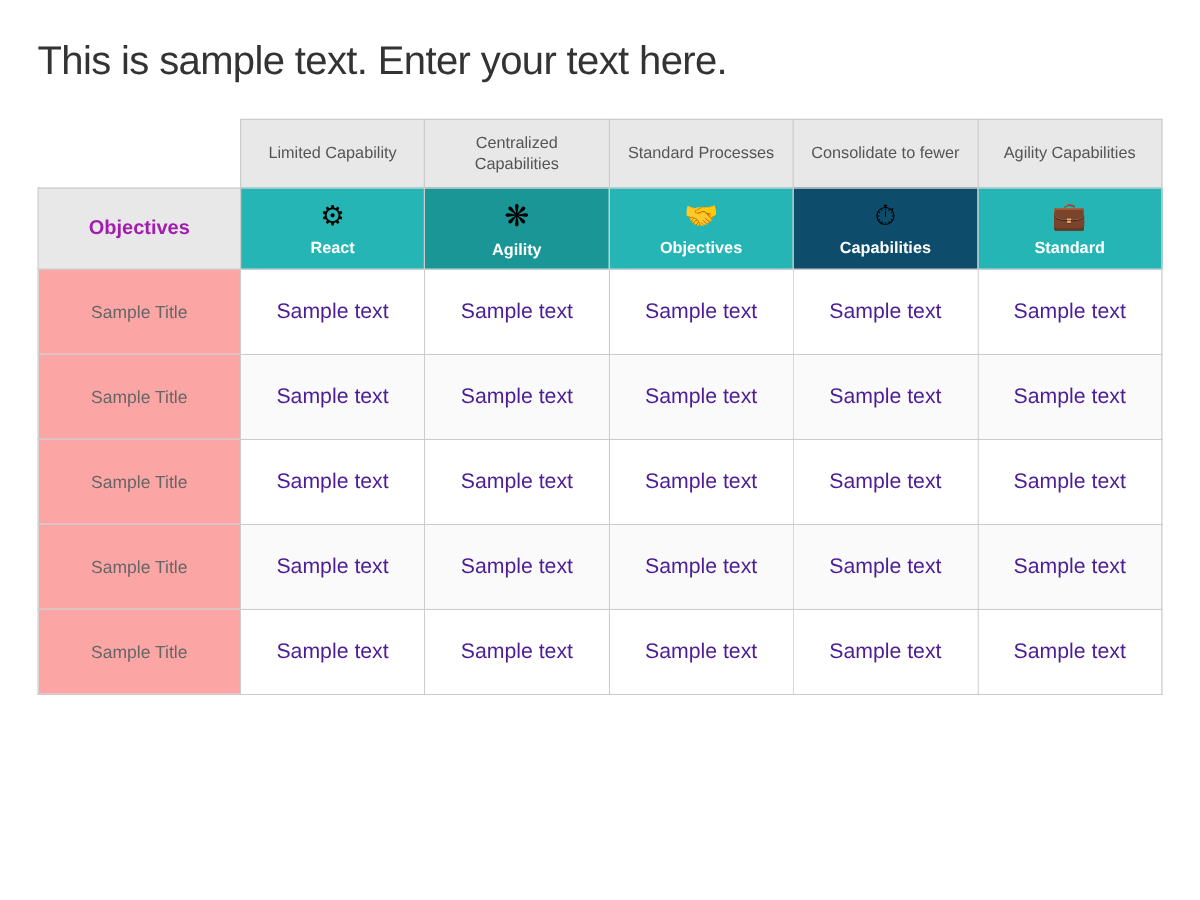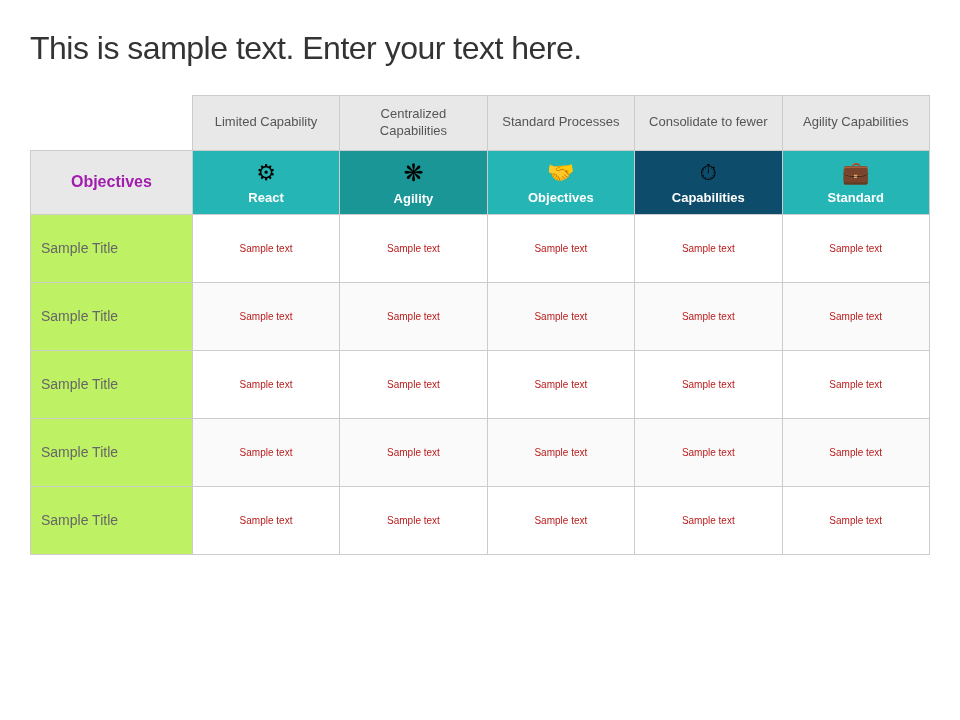--- a/index.html
+++ b/index.html
@@ -108,31 +108,31 @@
     .category-icon {
       font-size: 22px;
       display: block;
       margin-bottom: 2px;
     }
 
     
     .data-row td {
       border: 1px solid #cccccc;
       padding: 0 10px;
-      font-size: 10px;
-      color: #b91c1c;
+      font-size: 17px;
+      color: #4c1d95;
       vertical-align: middle;
       height: 68px;
     }
 
     .data-row td.row-title {
-      background: #bef264;
+      background: #fca5a5;
       color: #666666;
       font-size: 14px;
-      text-align: left;
+      text-align: center;
     }
 
     .data-row td.data-cell {
       background: #ffffff;
       text-align: center;
     }
 
     .data-row:nth-child(even) td.data-cell {
       background: #fafafa;
     }

